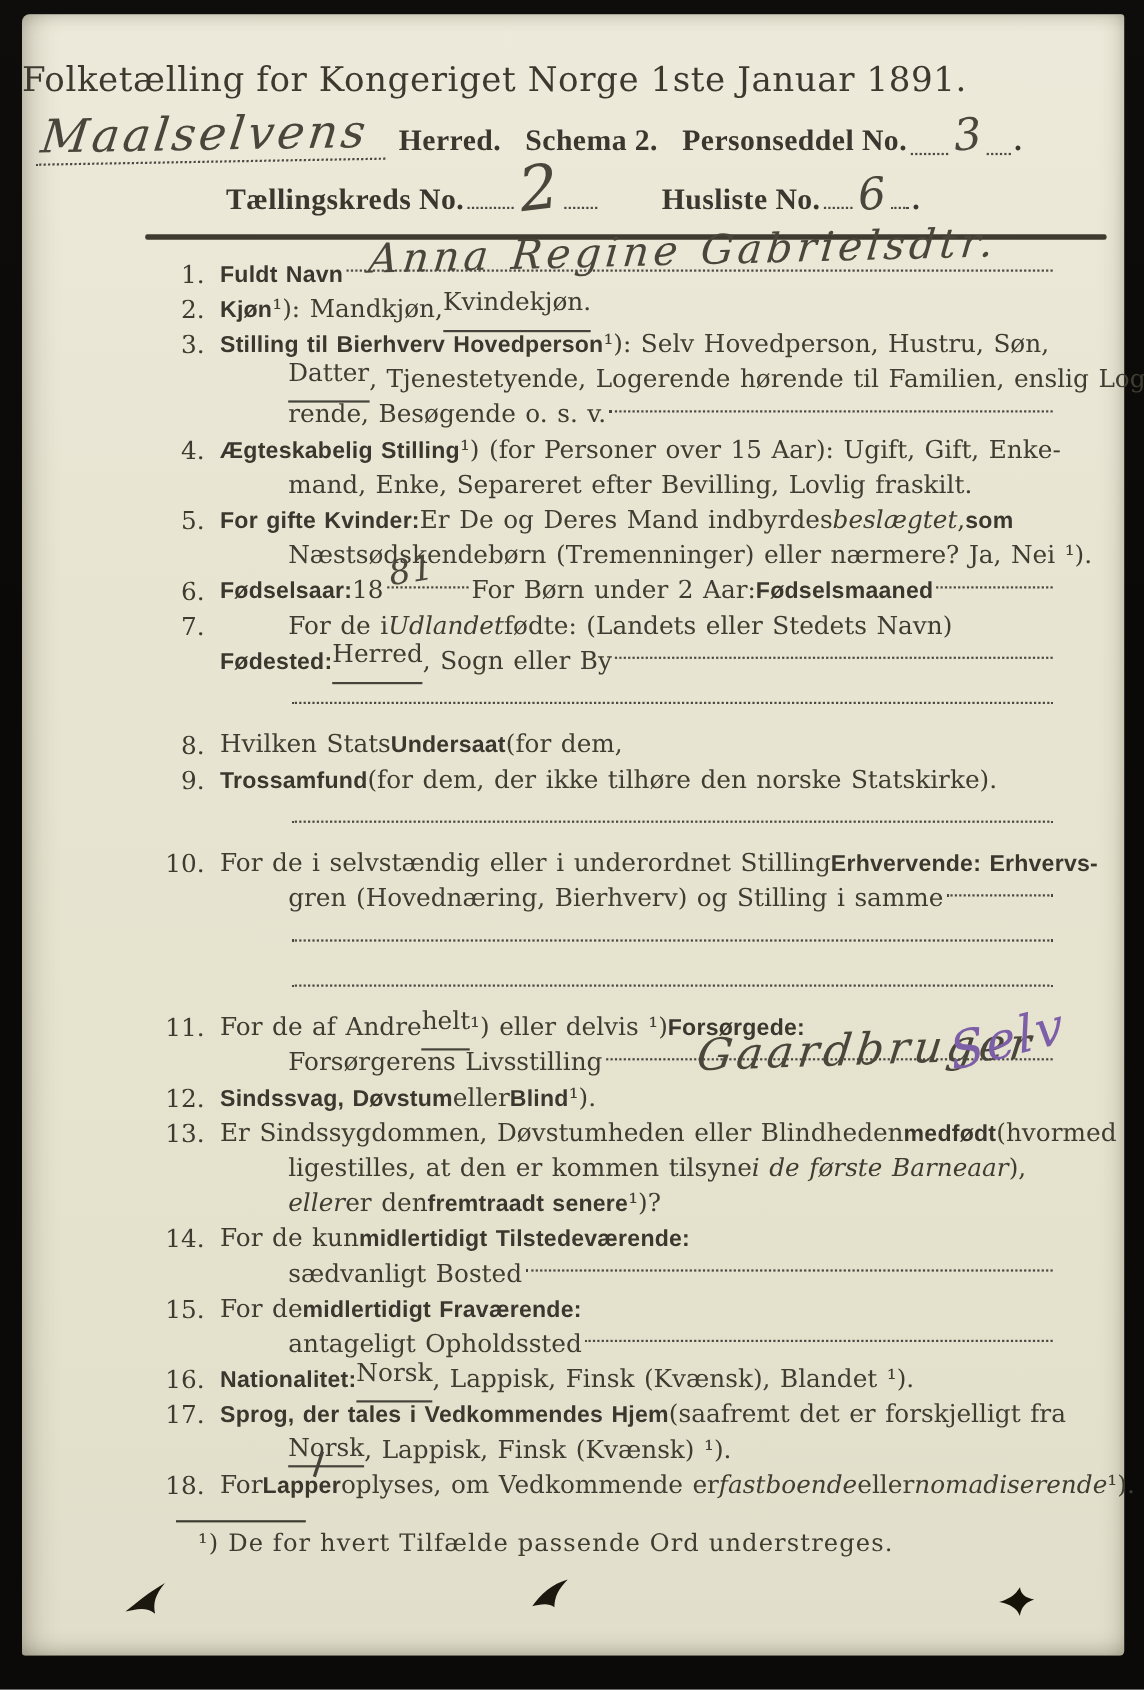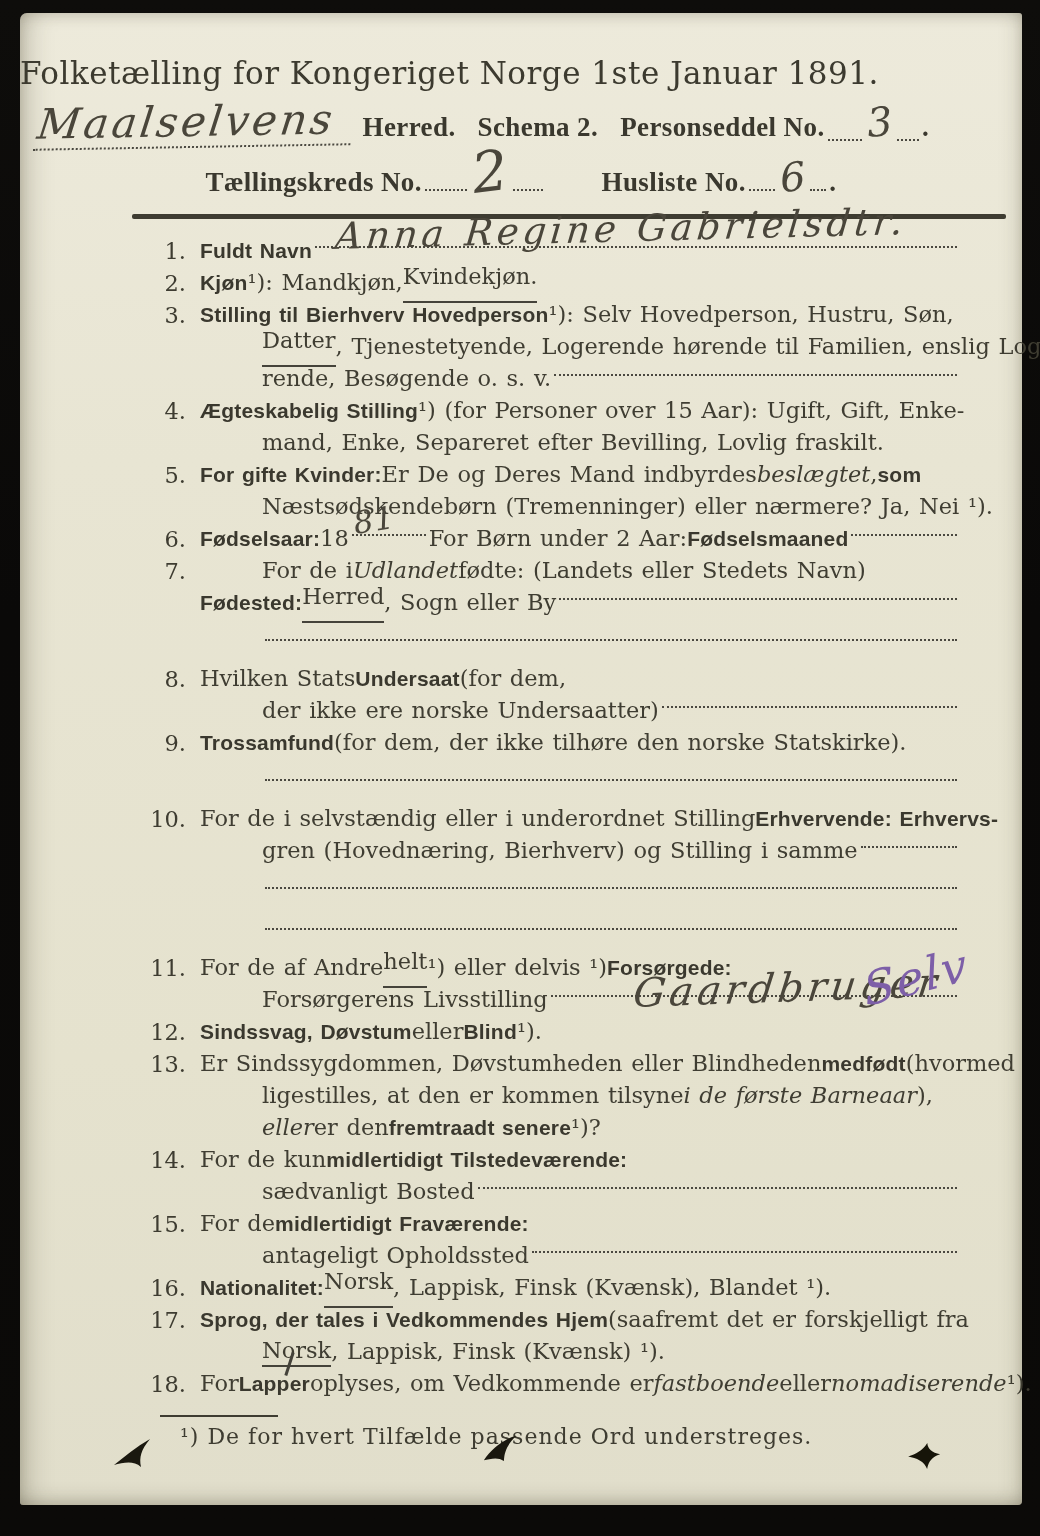--- a/index.html
+++ b/index.html
@@ -197,24 +197,20 @@
         </div>
       </div>
       <div class="item">
         <div class="num">8.</div>
         <div class="txt">
           <div class="line">
             <span class="seg-r">Hvilken Stats </span>
             <span class="seg-b">Undersaat</span>
             <span class="seg-r"> (for dem,</span>
           </div>
-          <div class="line cont">
-            <span class="seg-r">der ikke ere norske Undersaatter)</span>
-            <span class="dots"></span>
-          </div>
         </div>
       </div>
       <div class="item">
         <div class="num">9.</div>
         <div class="txt">
           <div class="line">
             <span class="seg-b">Trossamfund</span>
             <span class="seg-r"> (for dem, der ikke tilhøre den norske Statskirke).</span>
           </div>
           <div class="line cont dotsonly">

